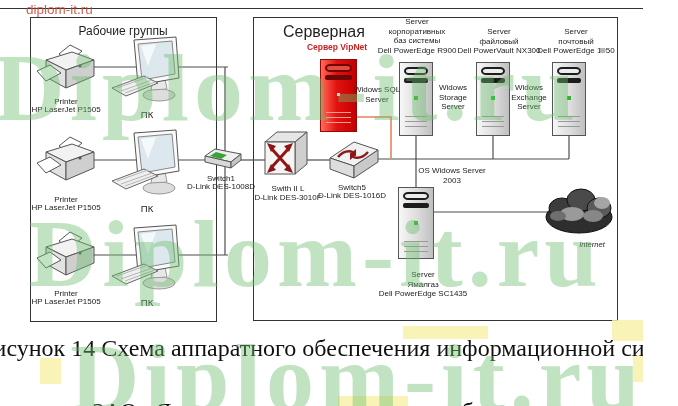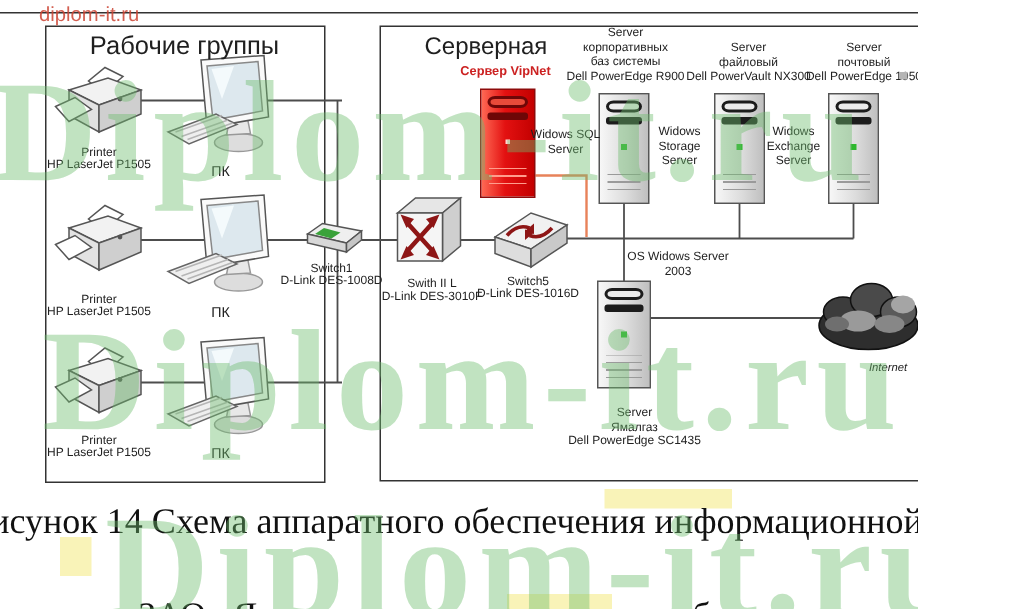--- a/index.html
+++ b/index.html
@@ -1,18 +1,18 @@
 <!DOCTYPE html>
 <html><head>
 <meta charset="utf-8">
 <style>
   html,body{margin:0;padding:0;background:#fff;}
   .stage{
     position:relative;width:612px;height:406px;background:#fff;overflow:hidden;
-    font-family:"Liberation Sans",sans-serif;color:#1a1a1a;
+    font-family:"Liberation Sans",sans-serif;color:#1a1a1a;padding-left:31px;
   }
   
   .toprule{position:absolute;left:0;top:8px;width:678px;height:1px;background:#333;z-index:2;}
   
   .gbox{position:absolute;border:1px solid #333;background:#fff;z-index:1;}
   .box-wg{left:30px;top:17px;width:185px;height:303px;}
   .box-srv{left:253px;top:17px;width:363px;height:302px;}
   
   svg.wires{position:absolute;left:0;top:0;z-index:2;}
   
@@ -26,21 +26,21 @@
   .tower .led{width:4px;height:4px;margin:13px auto 0;background:#2eb82e;}
   .tower .vents{height:17px;margin:12px 5px 0;background:repeating-linear-gradient(#0000 0 4px,#9a9a9a 4px 5px);}
   .tower.red{background:linear-gradient(90deg,#ff6a55 0%,#e31111 45%,#c30000 100%);border-color:#8d0b0b;}
   .tower.red .slot1{background:#e84b3a;border-color:#6e0707;}
   .tower.red .slot2{background:#6e0707;}
   .tower.red .led{background:#ffd9d2;width:3px;height:3px;}
   .tower.red .vents{background:repeating-linear-gradient(#0000 0 4px,#ff9d8d 4px 5px);}
   
   .lbl{position:absolute;z-index:4;font-size:8px;line-height:9.5px;text-align:center;
        transform:translateX(-50%);white-space:nowrap;color:#222;}
-  .lbl.big{font-size:17px;line-height:18px;color:#1f1f1f;}
+  .lbl.big{font-size:12px;line-height:18px;color:#1f1f1f;}
   .lbl.pc{font-size:9.5px;}
   .lbl.red{color:#cc2222;font-weight:bold;font-size:8.5px;}
   .lbl.tiny{font-size:7.5px;font-style:italic;}
   .title-srv{position:absolute;z-index:4;font-size:16px;color:#1f1f1f;white-space:nowrap;}
   .handle{position:absolute;z-index:4;width:5px;height:5px;background:#b5b5b5;}
   
   .wm{position:absolute;z-index:7;font-family:"Liberation Serif",serif;font-weight:bold;
       font-size:96px;letter-spacing:5px;color:#6dbd6d;opacity:0.42;white-space:nowrap;
       transform-origin:left top;pointer-events:none;}
   .wm-red{position:absolute;z-index:8;left:26px;top:2px;font-size:13.5px;color:#cc4433;

